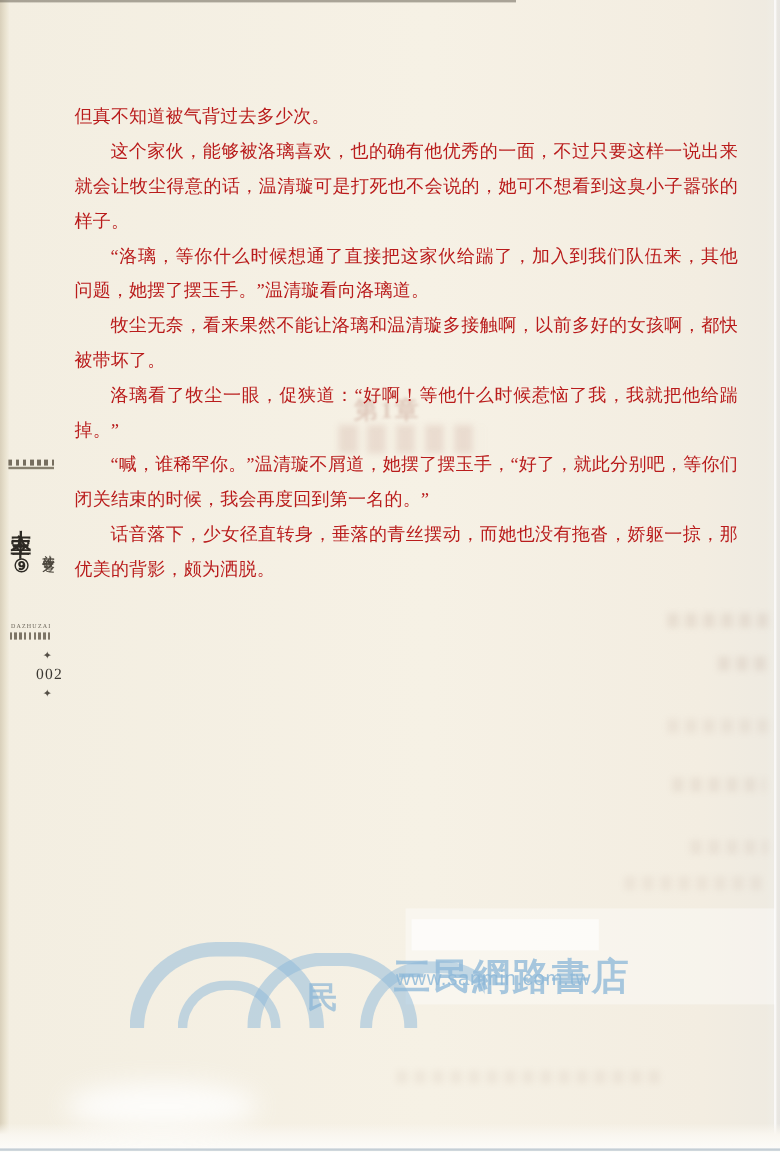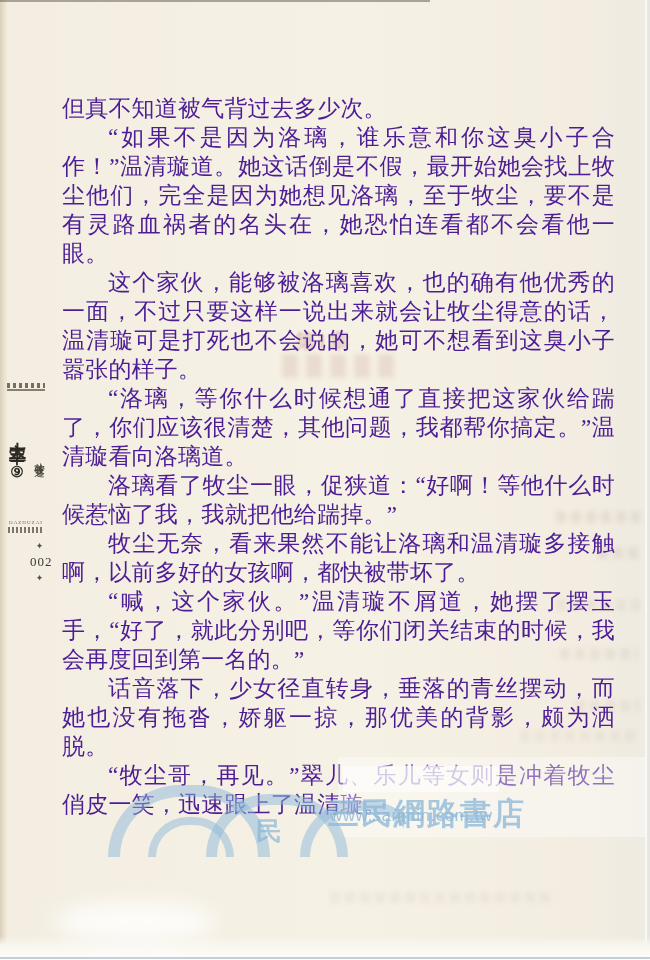--- a/index.html
+++ b/index.html
@@ -16,22 +16,22 @@
     background:linear-gradient(270deg,#e7e5e1 0%,#efece4 55%,rgba(239,236,228,0) 100%);}
   .edge-right-white{position:absolute;right:3px;top:0;width:2px;height:100%;background:#fbfaf8;opacity:.9;}
   .edge-bottom{position:absolute;bottom:0;left:0;width:100%;height:24px;
     background:linear-gradient(0deg,#fdfdfb 0%,#f9f6ef 60%,rgba(249,246,239,0) 100%);}
   .edge-bottom-line{position:absolute;bottom:1px;left:0;width:100%;height:2px;background:#b7c3cd;opacity:.8;}
   .corner-glow{position:absolute;left:55px;bottom:18px;width:160px;height:40px;background:#ffffff;
     border-radius:50%;filter:blur(10px);opacity:.8;}
 
   
   .content{
-    position:absolute;left:62px;top:94px;width:553px;z-index:3;
-    font-size:23px;line-height:29px;color:#4c1d95;
+    position:absolute;left:62px;top:84px;width:553px;z-index:3;
+    font-size:15px;line-height:29px;color:#b91c1c;
     text-align:justify;letter-spacing:.2px;
   }
   .content p{margin:0;text-indent:2em;}
   .content p.no-indent{text-indent:0;}
 
   
   .spine{position:absolute;left:2px;top:383px;width:48px;z-index:4;text-align:center;color:#35322c;}
   .orn{margin:0 5px;}
   .orn-row1{height:5px;background:repeating-linear-gradient(90deg,#766e5f 0 3px,rgba(0,0,0,0) 3px 6px);}
   .orn-row2{height:2px;background:#87806f;margin-top:1px;}
@@ -87,28 +87,26 @@
 <div class="blob blob-side" style="left:556px;top:511px;width:84px;height:12px;"></div>
 <div class="blob blob-side" style="left:598px;top:547px;width:44px;height:12px;"></div>
 <div class="blob blob-side" style="left:556px;top:599px;width:84px;height:12px;opacity:.35;"></div>
 <div class="blob blob-side" style="left:560px;top:648px;width:78px;height:12px;opacity:.4;"></div>
 <div class="blob blob-side" style="left:575px;top:700px;width:65px;height:12px;opacity:.35;"></div>
 <div class="blob blob-side" style="left:520px;top:730px;width:118px;height:12px;opacity:.3;"></div>
 <div class="blob blob-side" style="left:330px;top:892px;width:220px;height:11px;opacity:.3;"></div>
 
 <div class="content">
   <p class="no-indent">但真不知道被气背过去多少次。</p>
-  <p>“如果不是因为洛璃，谁乐意和你这臭小子合作！”温清璇道。她这话倒是不假，最开始她会找上牧尘他们，完全是因为她想见洛璃，至于牧尘，要不是有灵路血祸者的名头在，她恐怕连看都不会看他一眼。</p>
   <p>这个家伙，能够被洛璃喜欢，也的确有他优秀的一面，不过只要这样一说出来就会让牧尘得意的话，温清璇可是打死也不会说的，她可不想看到这臭小子嚣张的样子。</p>
-  <p>“洛璃，等你什么时候想通了直接把这家伙给踹了，你们应该很清楚，其他问题，我都帮你搞定。”温清璇看向洛璃道。</p>
+  <p>“洛璃，等你什么时候想通了直接把这家伙给踹了，加入到我们队伍来，其他问题，她摆了摆玉手。”温清璇看向洛璃道。</p>
+  <p>牧尘无奈，看来果然不能让洛璃和温清璇多接触啊，以前多好的女孩啊，都快被带坏了。</p>
   <p>洛璃看了牧尘一眼，促狭道：“好啊！等他什么时候惹恼了我，我就把他给踹掉。”</p>
-  <p>牧尘无奈，看来果然不能让洛璃和温清璇多接触啊，以前多好的女孩啊，都快被带坏了。</p>
-  <p>“喊，这个家伙。”温清璇不屑道，她摆了摆玉手，“好了，就此分别吧，等你们闭关结束的时候，我会再度回到第一名的。”</p>
+  <p>“喊，谁稀罕你。”温清璇不屑道，她摆了摆玉手，“好了，就此分别吧，等你们闭关结束的时候，我会再度回到第一名的。”</p>
   <p>话音落下，少女径直转身，垂落的青丝摆动，而她也没有拖沓，娇躯一掠，那优美的背影，颇为洒脱。</p>
-  <p>“牧尘哥，再见。”翠儿、乐儿等女则是冲着牧尘俏皮一笑，迅速跟上了温清璇。</p>
 </div>
 
 <div class="spine">
   <div class="orn">
     <div class="orn-row1"></div>
       <div class="orn-row2"></div>
   </div>
   <div class="spine-titles">
     <div class="spine-main">
       <span>大主宰</span>

